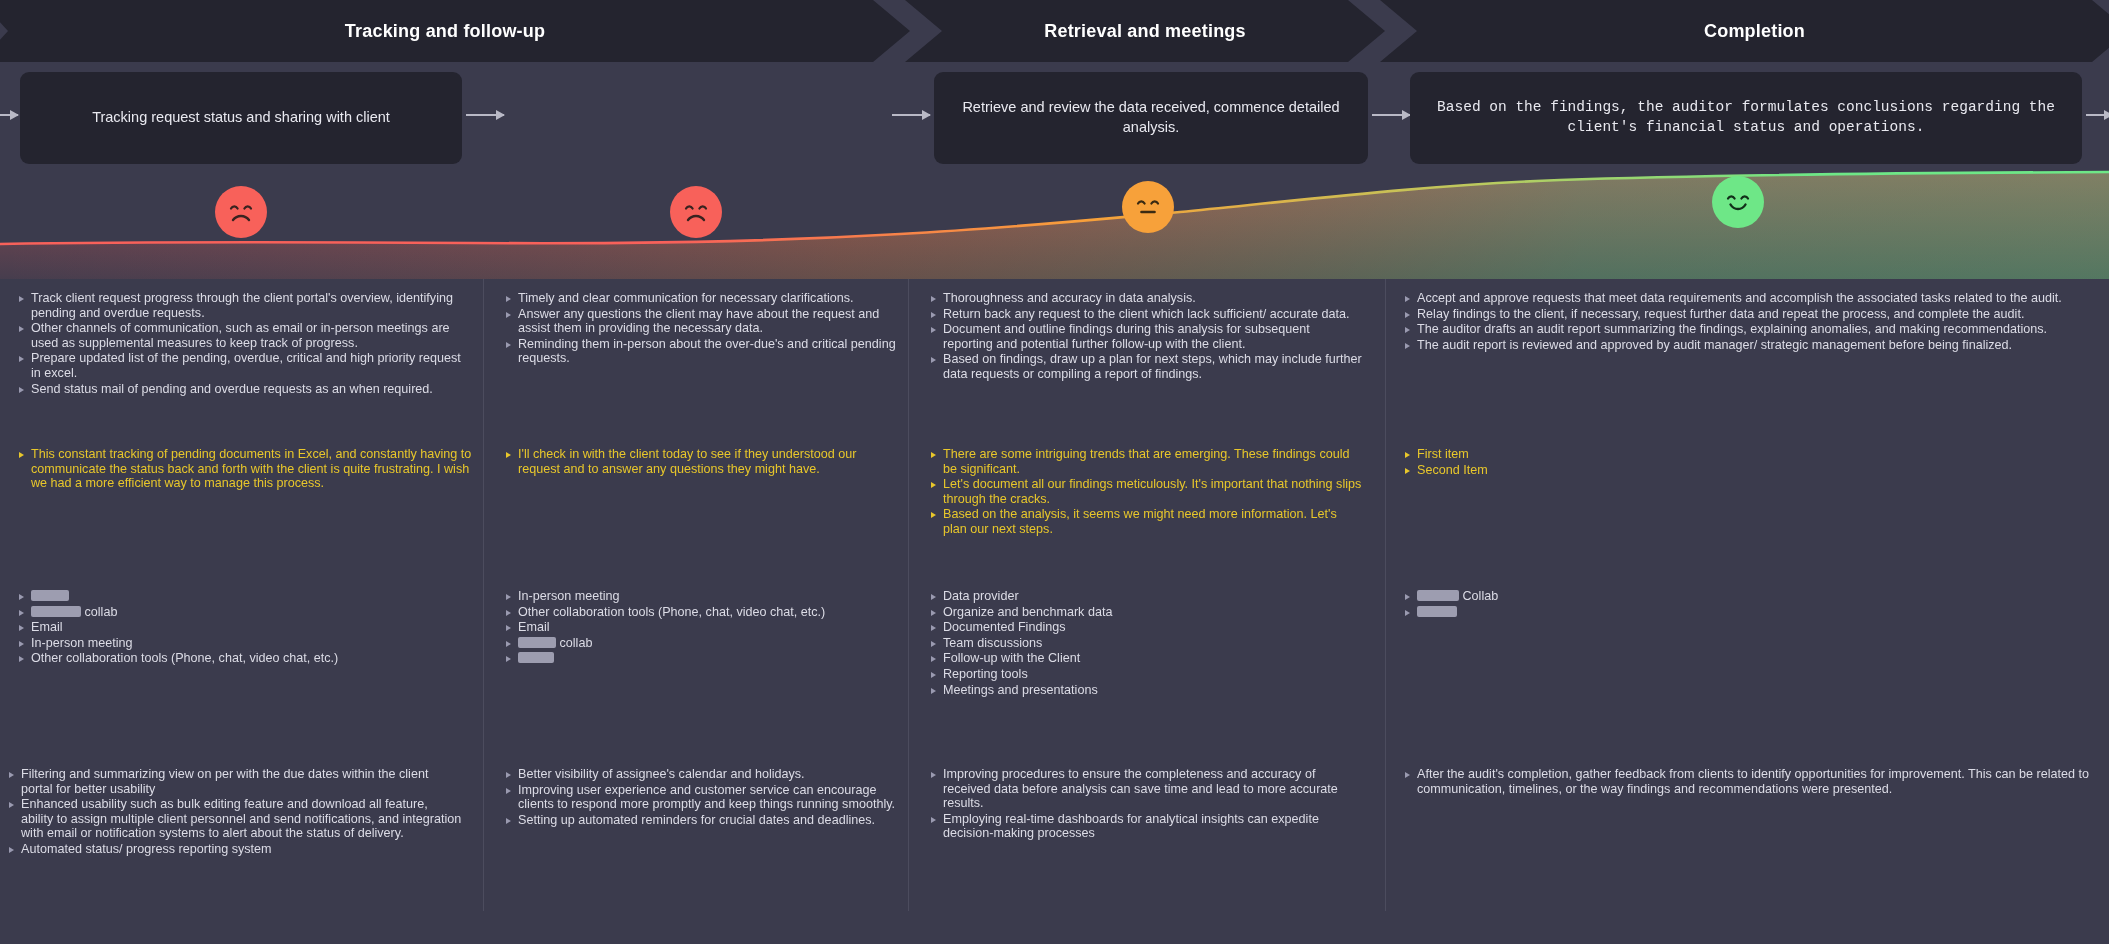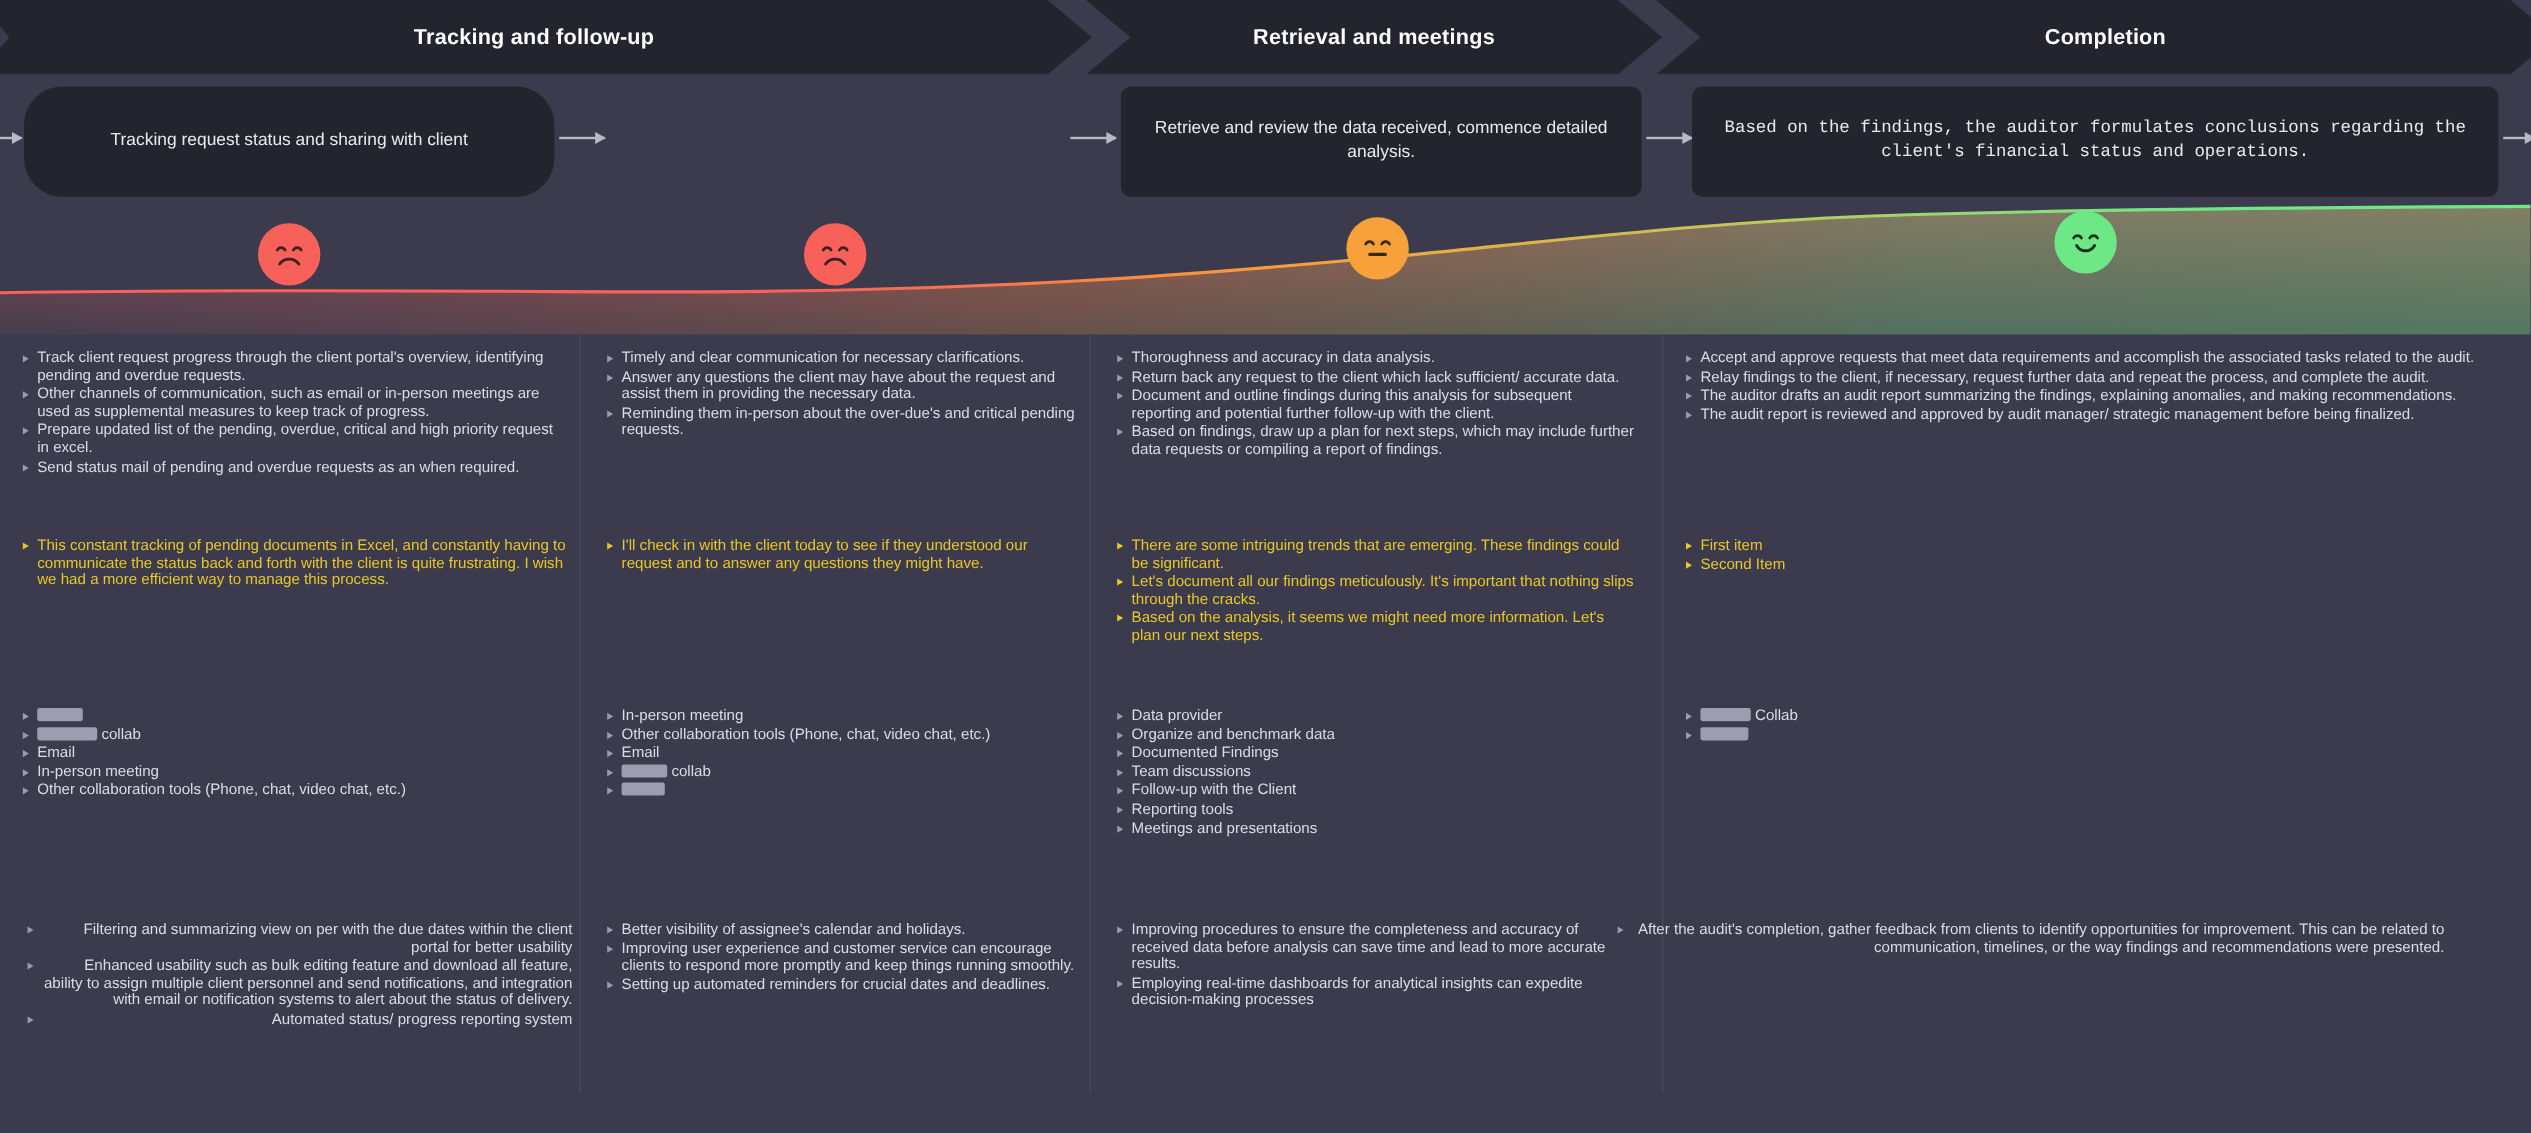--- a/index.html
+++ b/index.html
@@ -98,21 +98,21 @@
       <span>Retrieval and meetings</span>
     </div>
     <div class="chev" style="left:1380px; width:749px; clip-path: polygon(0 0, 712px 0, 749px 31px, 712px 62px, 0 62px, 37px 31px);">
       <span>Completion</span>
     </div>
   </div>
 
   <div class="steps-row">
     <div class="arrow-link" style="left:-8px; width:26px;"></div>
 
-    <div class="step-card" style="left:20px; width:442px;border-radius:32px;">
+    <div class="step-card" style="left:20px; width:442px;">
       <span>Tracking request status and sharing with client</span>
     </div>
     <div class="arrow-link" style="left:466px; width:38px;"></div>
 
     <div class="arrow-link" style="left:892px; width:38px;"></div>
 
     <div class="step-card" style="left:934px; width:434px;">
       <span>Retrieve and review the data received, commence detailed analysis.</span>
     </div>
     <div class="arrow-link" style="left:1372px; width:38px;"></div>
@@ -284,40 +284,40 @@
           <li>Meetings and presentations</li>
         </ul>
     </div>
     <div class="cell" style="left:1404px; top:310px; width:690px;">
       <ul class="bl">
           <li><span class="redact" style="width: 42px;"></span> Collab</li>
           <li><span class="redact" style="width: 40px;"></span></li>
         </ul>
     </div>
 
-    <div class="cell" style="left:22px; top:488px; width:455px;text-align:right;">
+    <div class="cell" style="left:8px; top:488px; width:455px;">
       <ul class="bl">
         <li>Filtering and summarizing view on per with the due dates within the client portal for better usability</li>
         <li>Enhanced usability such as bulk editing feature and download all feature, ability to assign multiple client personnel and send notifications, and integration with email or notification systems to alert about the status of delivery.</li>
         <li>Automated status/ progress reporting system</li>
       </ul>
     </div>
     <div class="cell" style="left:505px; top:488px; width:392px;">
       <ul class="bl">
         <li>Better visibility of assignee's calendar and holidays.</li>
         <li>Improving user experience and customer service can encourage clients to respond more promptly and keep things running smoothly.</li>
         <li>Setting up automated reminders for crucial dates and deadlines.</li>
       </ul>
     </div>
     <div class="cell" style="left:930px; top:488px; width:432px;">
       <ul class="bl">
         <li>Improving procedures to ensure the completeness and accuracy of received data before analysis can save time and lead to more accurate results.</li>
         <li>Employing real-time dashboards for analytical insights can expedite decision-making processes</li>
       </ul>
     </div>
-    <div class="cell" style="left:1347px; top:488px; width:690px;text-align:right;">
+    <div class="cell" style="left:1404px; top:488px; width:690px;">
       <ul class="bl">
         <li>After the audit's completion, gather feedback from clients to identify opportunities for improvement. This can be related to communication, timelines, or the way findings and recommendations were presented.</li>
       </ul>
     </div>
 
   </div>
 </div>
 
 </body></html>

